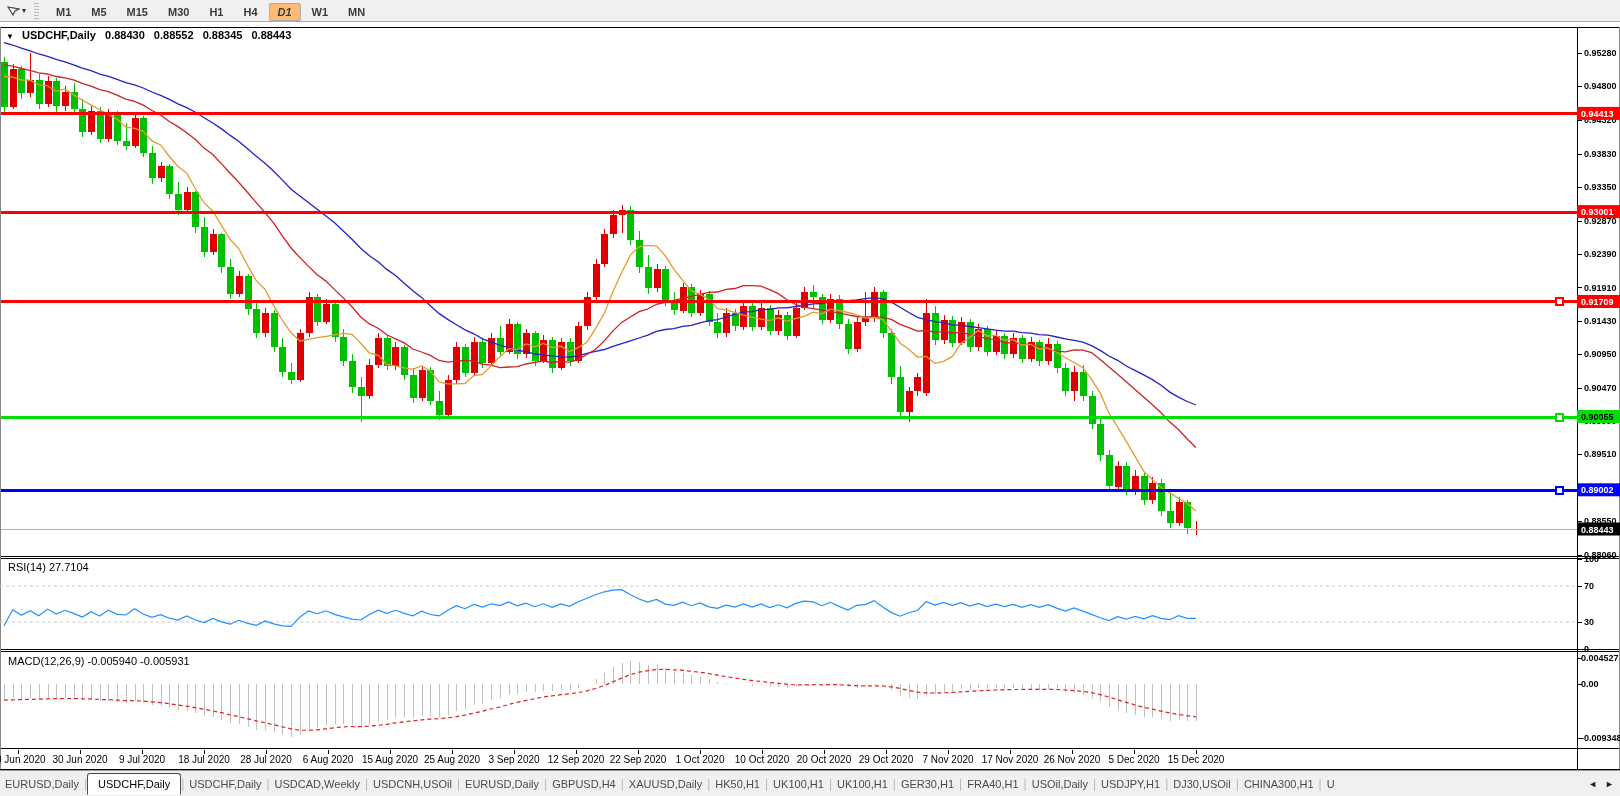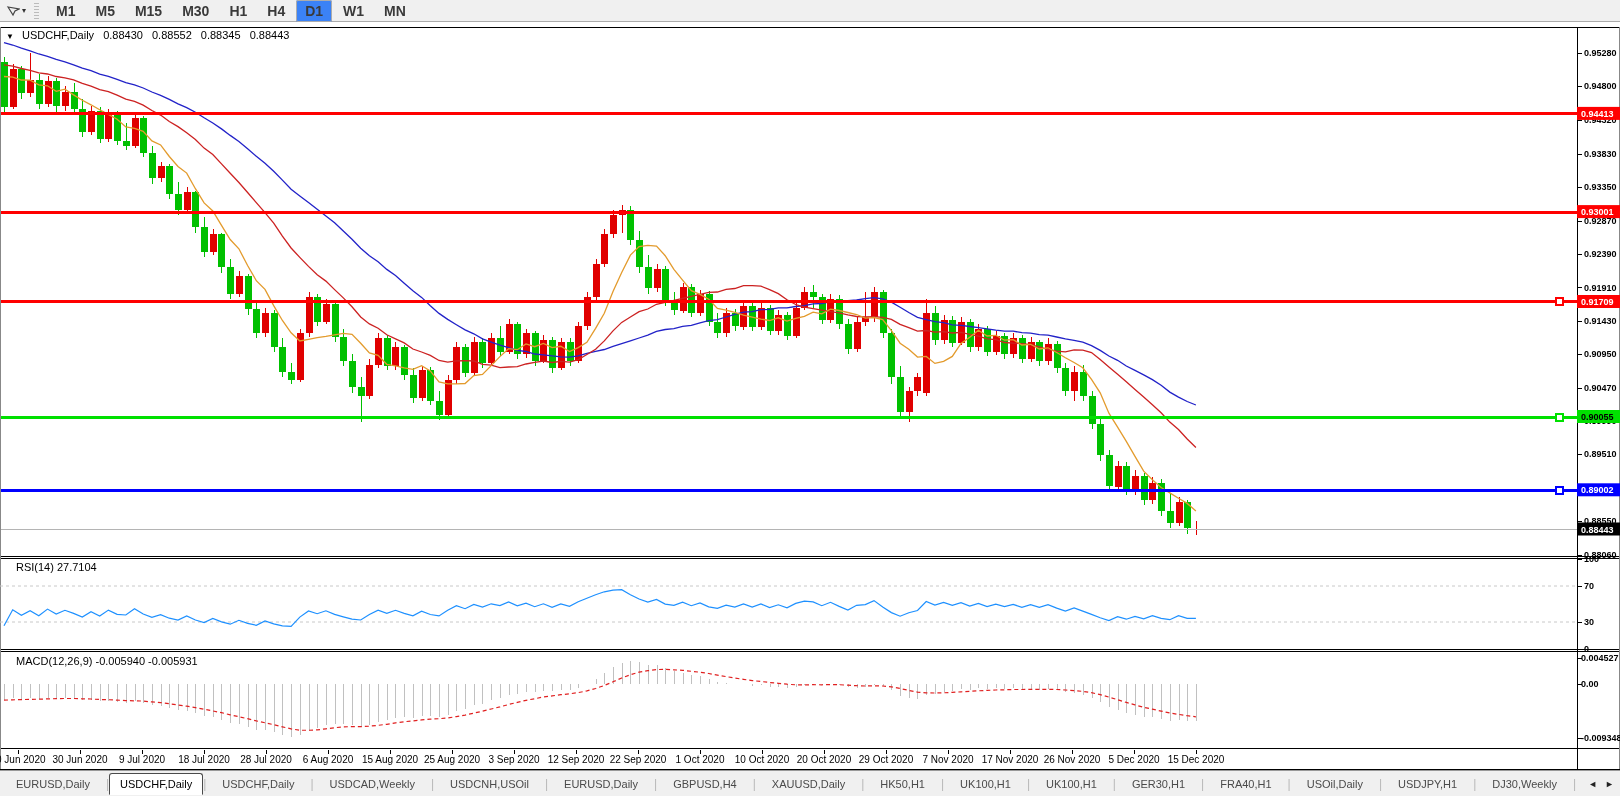--- a/index.html
+++ b/index.html
@@ -9,32 +9,32 @@
   #chart-svg text{font-family:"Liberation Sans",sans-serif;}
   .ax{font-size:9px;font-weight:bold;}
   .dt{font-size:10px;}
   .toolbar{position:absolute;left:0;top:0;width:1620px;height:22px;background:#F0F0F0;
            border-bottom:1px solid #ABABAB;display:flex;align-items:center;z-index:2;
            box-sizing:border-box;padding-left:4px;}
   .tool-icon{width:18px;height:16px;display:inline-flex;align-items:center;justify-content:center;}
   .caret{font-size:8px;color:#333;margin-right:6px;}
   .grip{width:5px;height:16px;margin:0 8px 0 2px;
         background:repeating-linear-gradient(#bbb 0 1px,#f0f0f0 1px 3px);}
-  .tfbtn{font-size:14px;font-weight:600;color:#3a3a3a;padding:2px 8px;margin-right:2px;
+  .tfbtn{font-size:11px;font-weight:600;color:#3a3a3a;padding:2px 8px;margin-right:2px;
          border:1px solid transparent;border-radius:2px;cursor:default;}
-  .tfbtn.active{background:#3b82f6;border:1px solid #ACACAC;}
-  .title{position:absolute;left:6px;top:29px;z-index:2;font-size:11px;font-weight:normal;color:#000;}
+  .tfbtn.active{background:#fdba74;border:1px solid #ACACAC;font-style:italic;}
+  .title{position:absolute;left:6px;top:29px;z-index:2;font-size:11px;font-weight:bold;color:#000;}
   .title .tri{font-size:8px;margin-right:5px;}
   .title span{margin-right:6px;}
-  .ind-label{position:absolute;left:16px;z-index:2;font-size:11px;color:#000;}
+  .ind-label{position:absolute;left:8px;z-index:2;font-size:11px;color:#000;}
   .tabbar{position:absolute;left:0;top:770px;width:1620px;height:26px;background:#F0F0F0;
           border-top:1px solid #999;display:flex;align-items:center;z-index:2;
           box-sizing:border-box;overflow:hidden;}
   #tabs{display:flex;align-items:center;white-space:nowrap;width:1588px;overflow:hidden;}
-  .tab{font-size:11px;color:#4a4a4a;padding:4px 16px;cursor:default;}
+  .tab{font-size:11px;color:#4a4a4a;padding:4px 5px;cursor:default;}
   .tab.active{background:#fff;color:#000;border:1px solid #4a4a4a;border-bottom:1px solid #fff;
               border-radius:3px 3px 0 0;padding:4px 10px;}
   .sep{color:#b8b8b8;font-size:12px;}
   .tab-arrows{position:absolute;right:2px;top:0;height:26px;display:flex;align-items:center;
               gap:8px;padding:0 4px;background:#F0F0F0;}
   .tab-arrows span{font-size:9px;color:#222;cursor:default;}
 </style>
 </head>
 <body>
 
@@ -637,21 +637,21 @@
         <span class="tab">UK100,H1</span>
         <span class="sep">|</span>
         <span class="tab">GER30,H1</span>
         <span class="sep">|</span>
         <span class="tab">FRA40,H1</span>
         <span class="sep">|</span>
         <span class="tab">USOil,Daily</span>
         <span class="sep">|</span>
         <span class="tab">USDJPY,H1</span>
         <span class="sep">|</span>
-        <span class="tab">DJ30,Weekly</span>
+        <span class="tab">DJ30,USOil</span>
         <span class="sep">|</span>
         <span class="tab">CHINA300,H1</span>
         <span class="sep">|</span>
         <span class="tab">U</span>
       </div>
     <div class="tab-arrows">
       <span>◄</span>
       <span>►</span>
     </div>
   </div>

